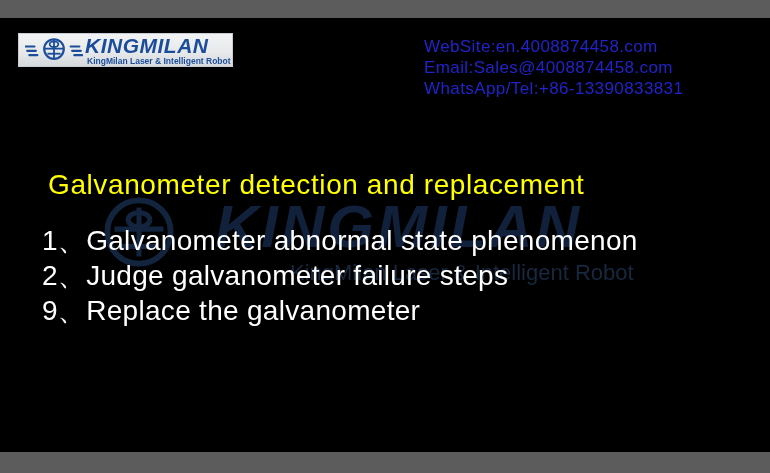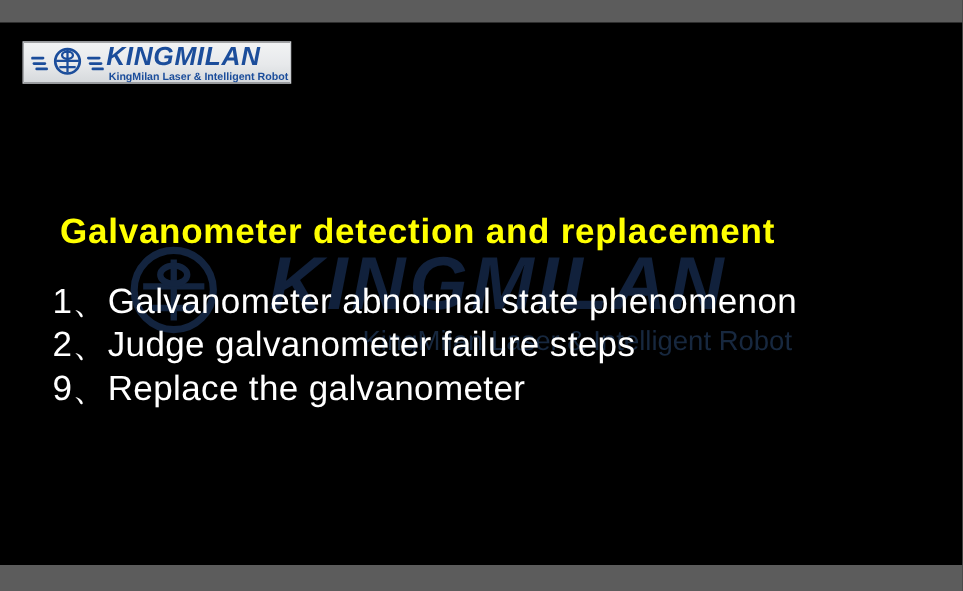--- a/index.html
+++ b/index.html
@@ -130,21 +130,21 @@
   #contact div { display: block; }
 
   
   #slide-title {
     position: absolute;
     left: 48px;
     top: 151px;
     color: #ffff00;
     font-size: 28px;
     line-height: 32px;
-    font-weight: bold;
+    font-weight: normal;
     letter-spacing: 0.6px;
     white-space: nowrap;
   }
   #bullets {
     position: absolute;
     left: 42px;
     top: 205px;
     width: 714px;
   }
   #bullets .bullet {
@@ -189,20 +189,25 @@
         <circle cx="80" cy="33" r="27" fill="none" stroke="#1b4d9b" stroke-width="6"></circle>
         <line x1="80" y1="8" x2="80" y2="58" stroke="#1b4d9b" stroke-width="5"></line>
         <line x1="55" y1="32" x2="105" y2="32" stroke="#1b4d9b" stroke-width="5"></line>
         <line x1="62" y1="46" x2="98" y2="46" stroke="#1b4d9b" stroke-width="5"></line>
         <ellipse cx="80" cy="20" rx="12" ry="8" fill="none" stroke="#1b4d9b" stroke-width="5"></ellipse>
       </svg>
       <div id="logo-word">KINGMILAN</div>
       <div id="logo-sub">KingMilan Laser &amp; Intelligent Robot</div>
     </div>
 
+    <div id="contact">
+      <div>WebSite:en.4008874458.com</div>
+      <div>Email:Sales@4008874458.com</div>
+      <div>WhatsApp/Tel:+86-13390833831</div>
+    </div>
 
     <div id="slide-title">Galvanometer detection and replacement</div>
 
     <div id="bullets">
       <div class="bullet">1、Galvanometer abnormal state phenomenon</div>
       <div class="bullet">2、Judge galvanometer failure steps</div>
       <div class="bullet">9、Replace the galvanometer</div>
     </div>
 
   </div>

